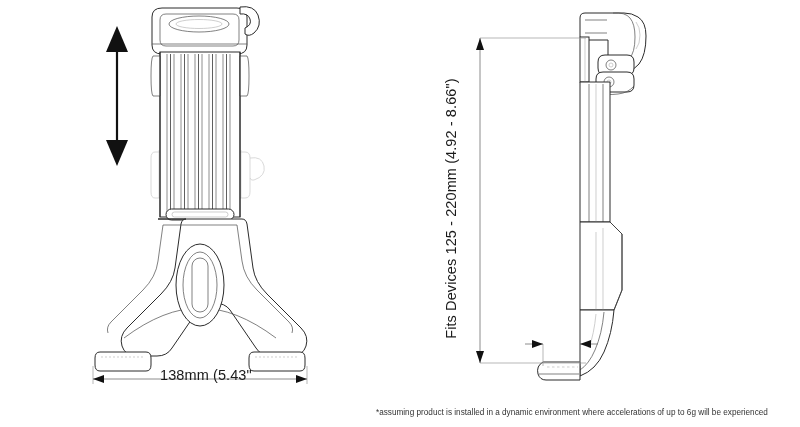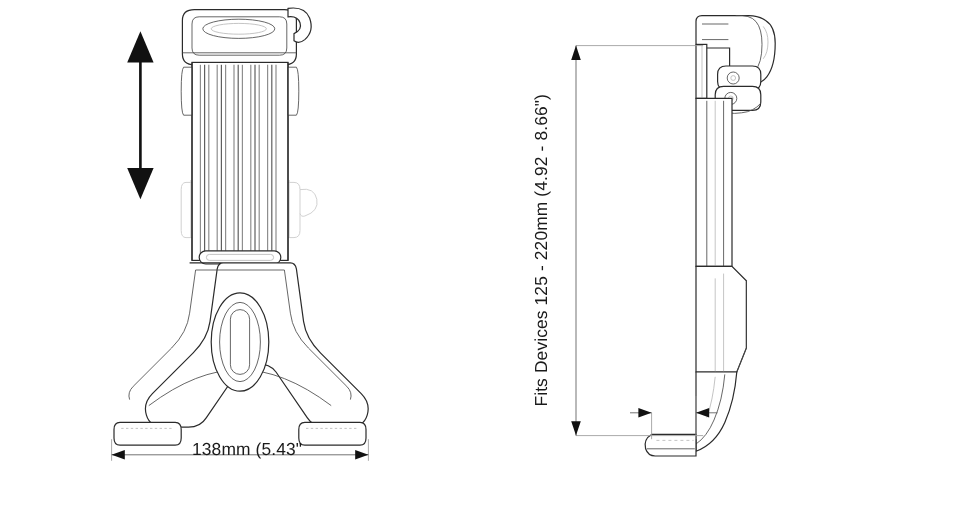--- a/index.html
+++ b/index.html
@@ -271,13 +271,14 @@
         <line class="dimline" x1="180" y1="344" x2="198" y2="344"></line>
         <polygon class="arrowhead" points="143,344 132,340 132,348"></polygon>
         <polygon class="arrowhead" points="180,344 191,340 191,348"></polygon>
       </g>
     </svg>
 
     <div class="dim-text" id="height-dimension-label">Fits Devices 125 - 220mm (4.92 - 8.66")</div>
 
   </div>
 
+  <div id="footnote">*assuming product is installed in a dynamic environment where accelerations of up to 6g will be experienced</div>
 </div>
 
 </body></html>

